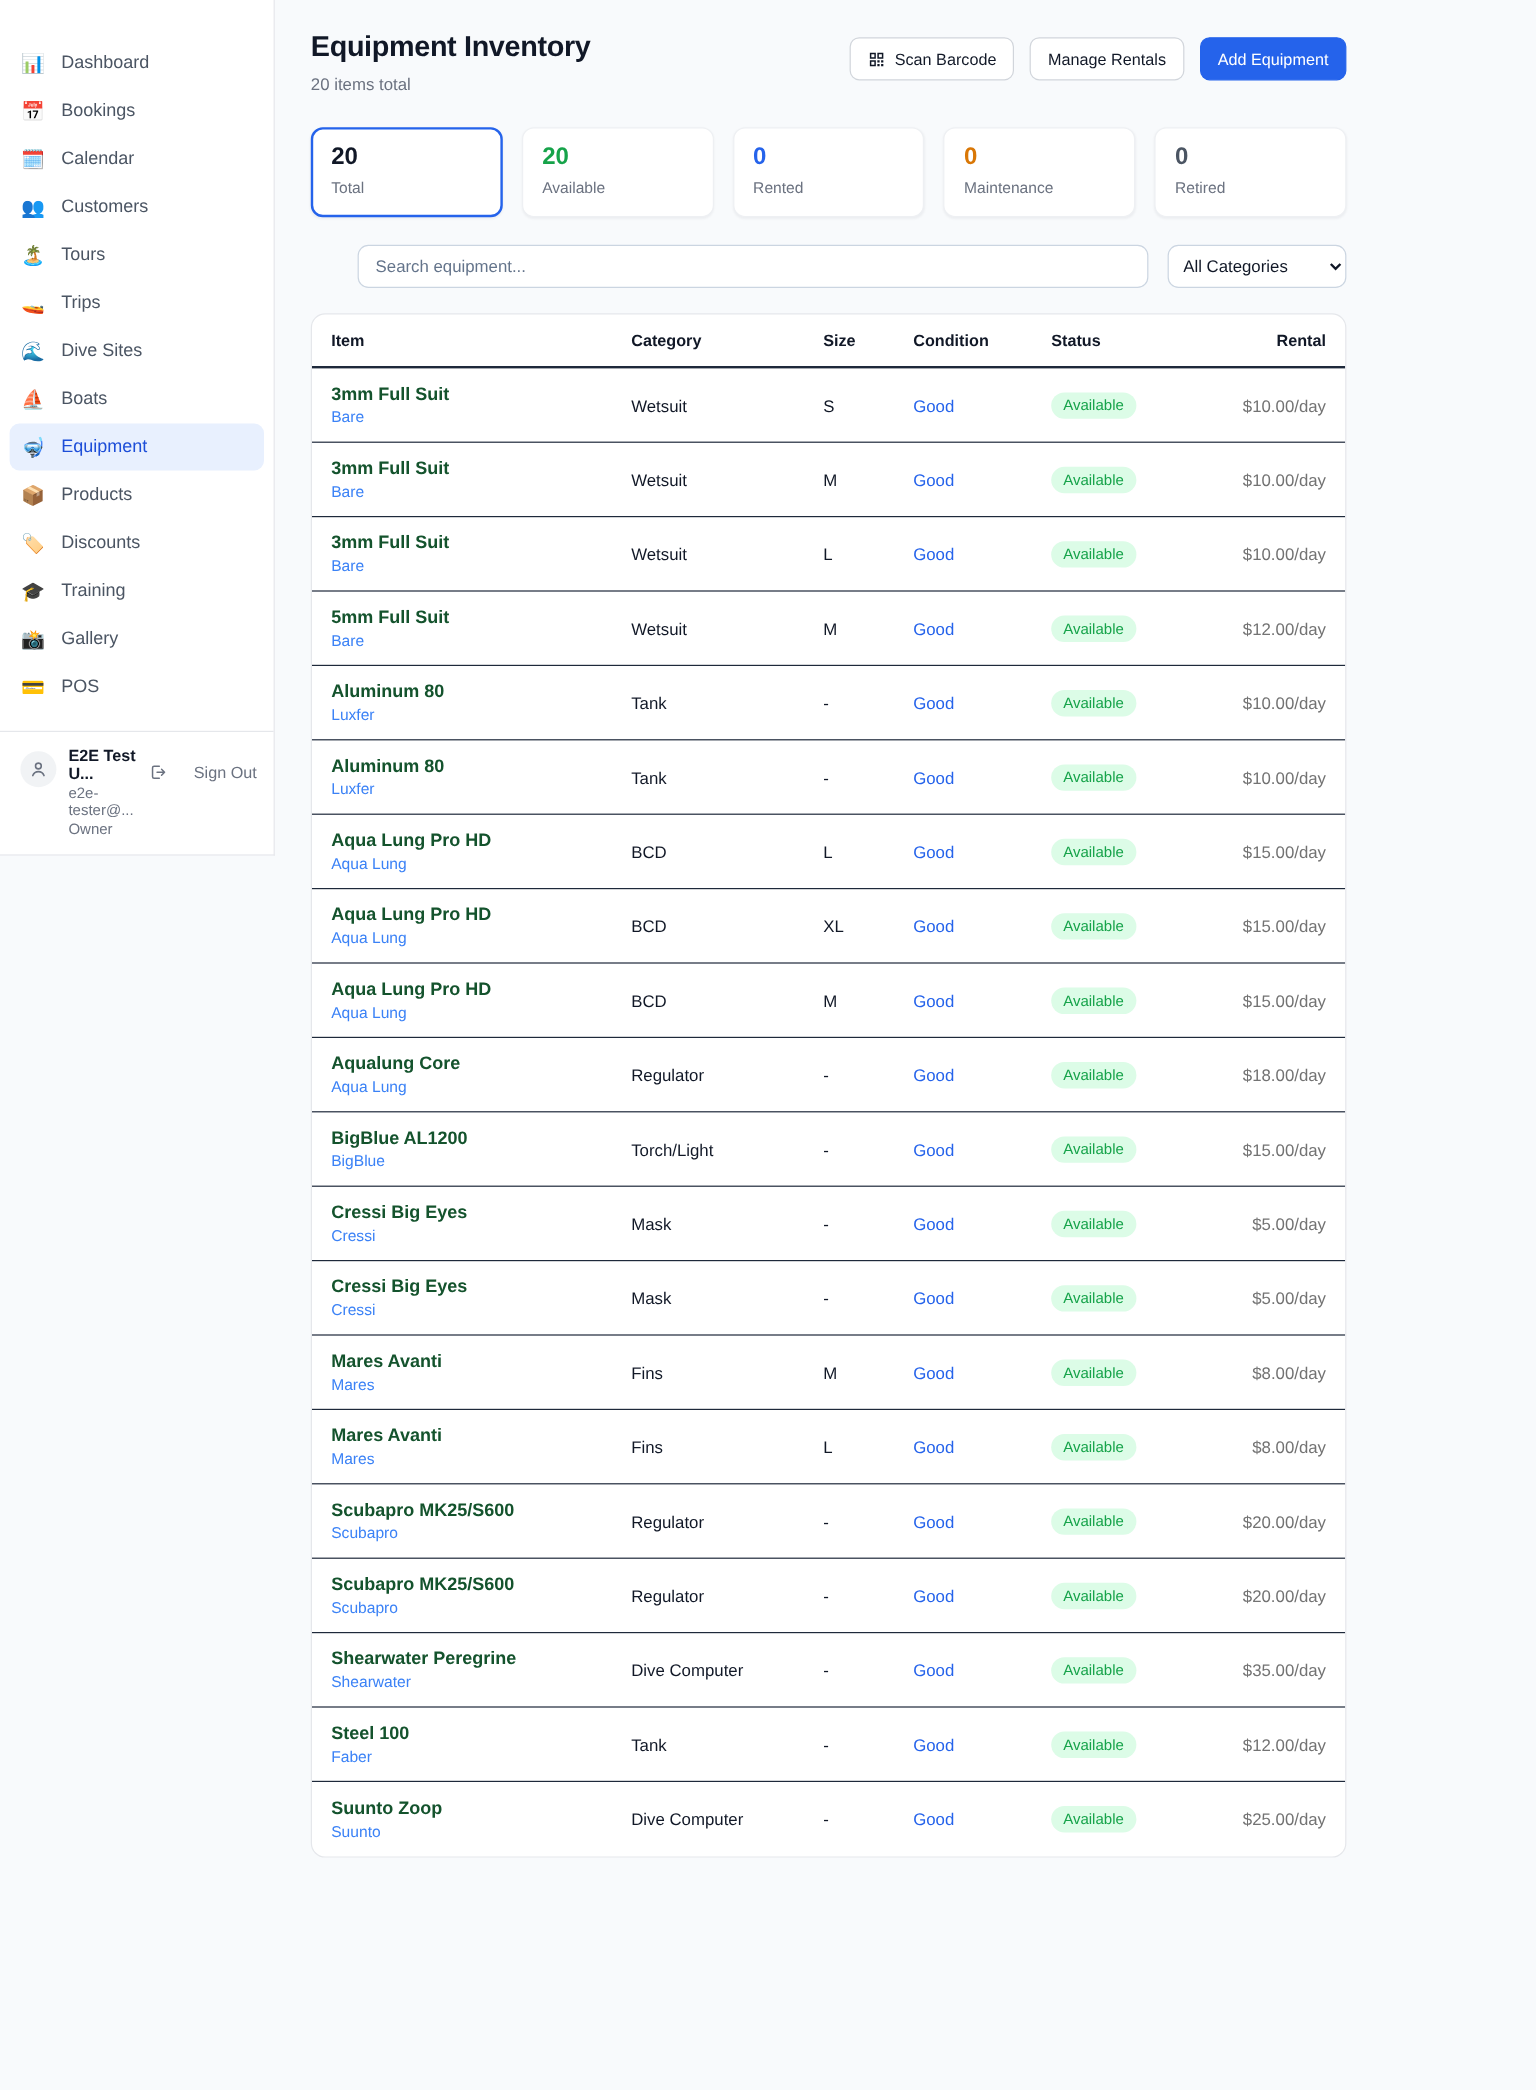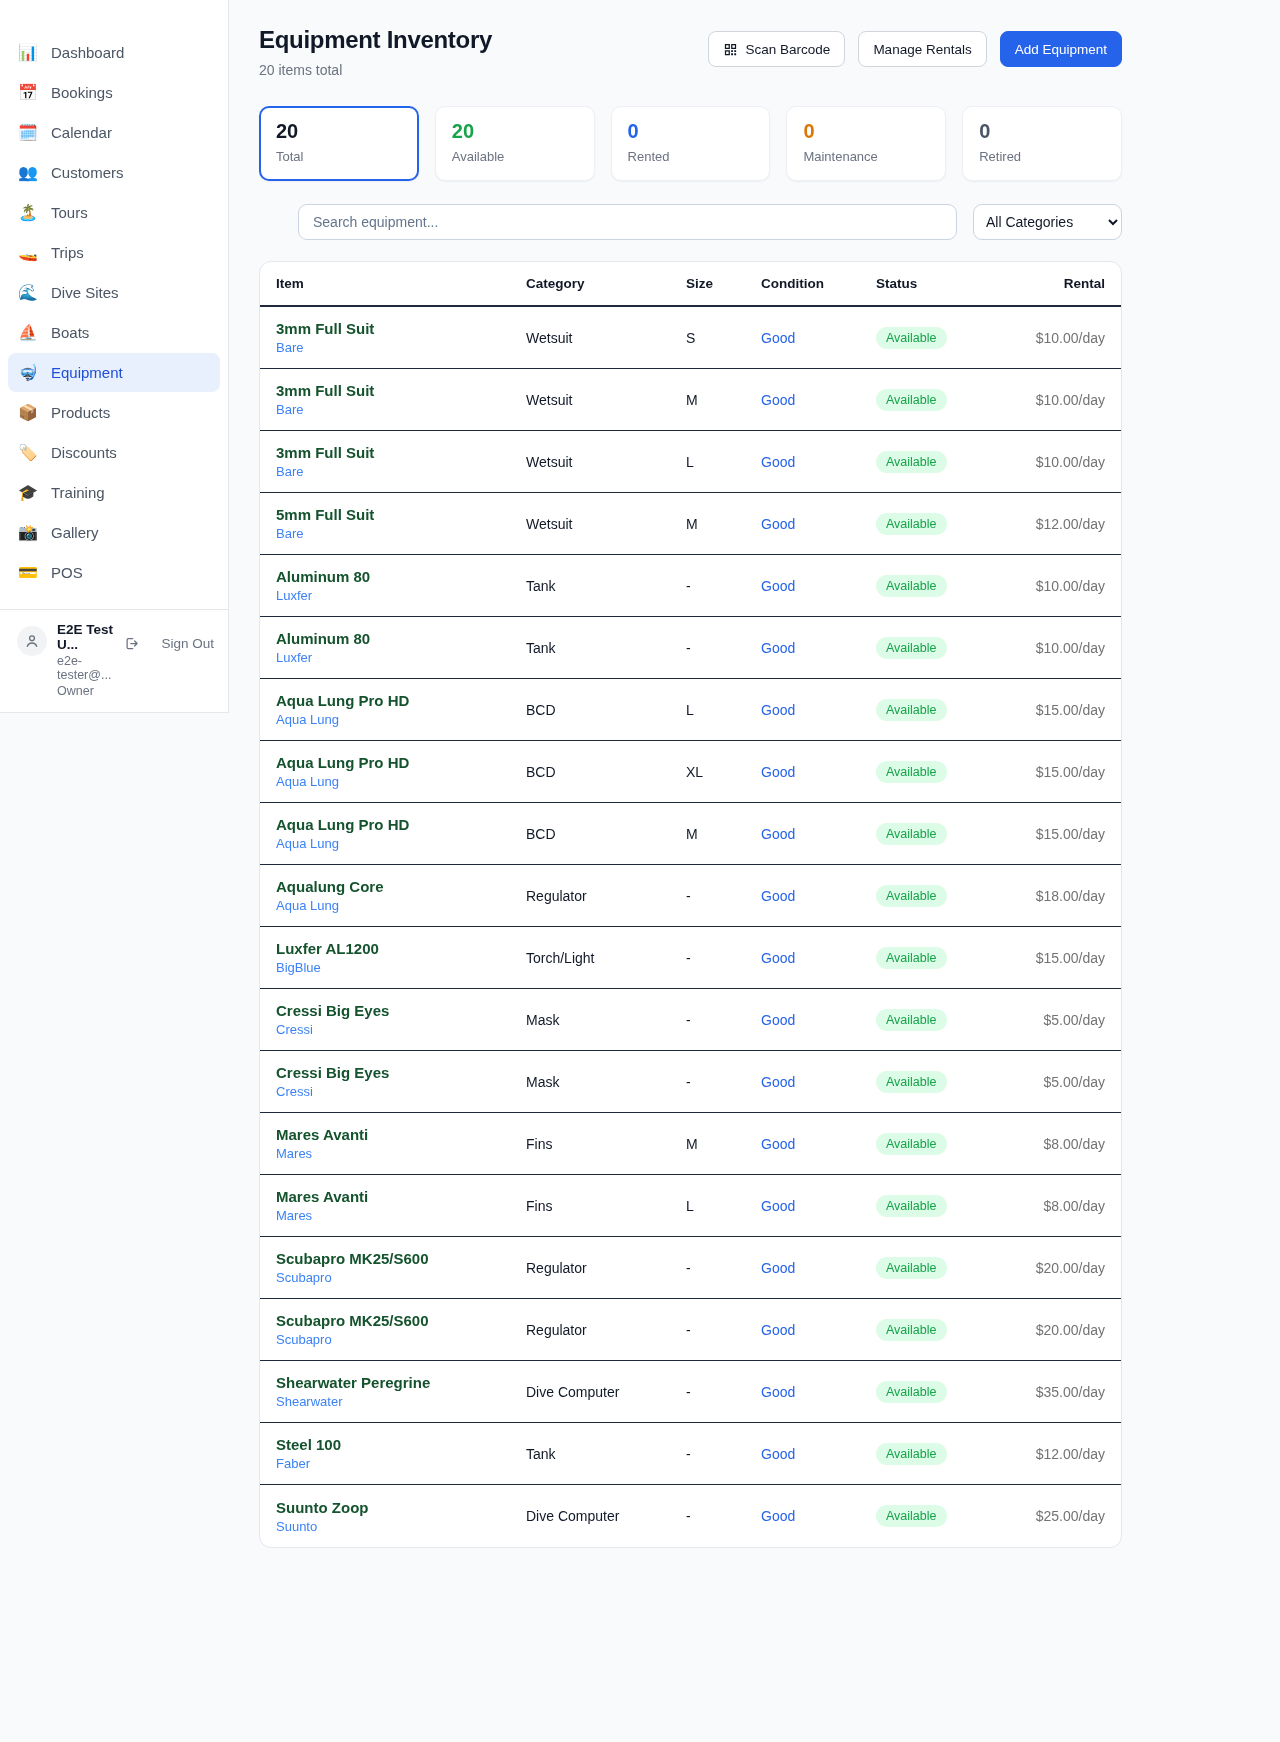--- a/index.html
+++ b/index.html
@@ -368,21 +368,21 @@
                 <div class="item-brand">Aqua Lung</div>
               </div>
               <div class="td">Regulator</div>
               <div class="td">-</div>
               <div class="td td-condition">Good</div>
               <div class="td"><span class="badge">Available</span></div>
               <div class="td right td-rental">$18.00/day</div>
             </div>
             <div class="trow tbody-row">
               <div class="td">
-                <div class="item-name">Luxfer AL1200</div>
+                <div class="item-name">BigBlue AL1200</div>
                 <div class="item-brand">BigBlue</div>
               </div>
               <div class="td">Torch/Light</div>
               <div class="td">-</div>
               <div class="td td-condition">Good</div>
               <div class="td"><span class="badge">Available</span></div>
               <div class="td right td-rental">$15.00/day</div>
             </div>
             <div class="trow tbody-row">
               <div class="td">

